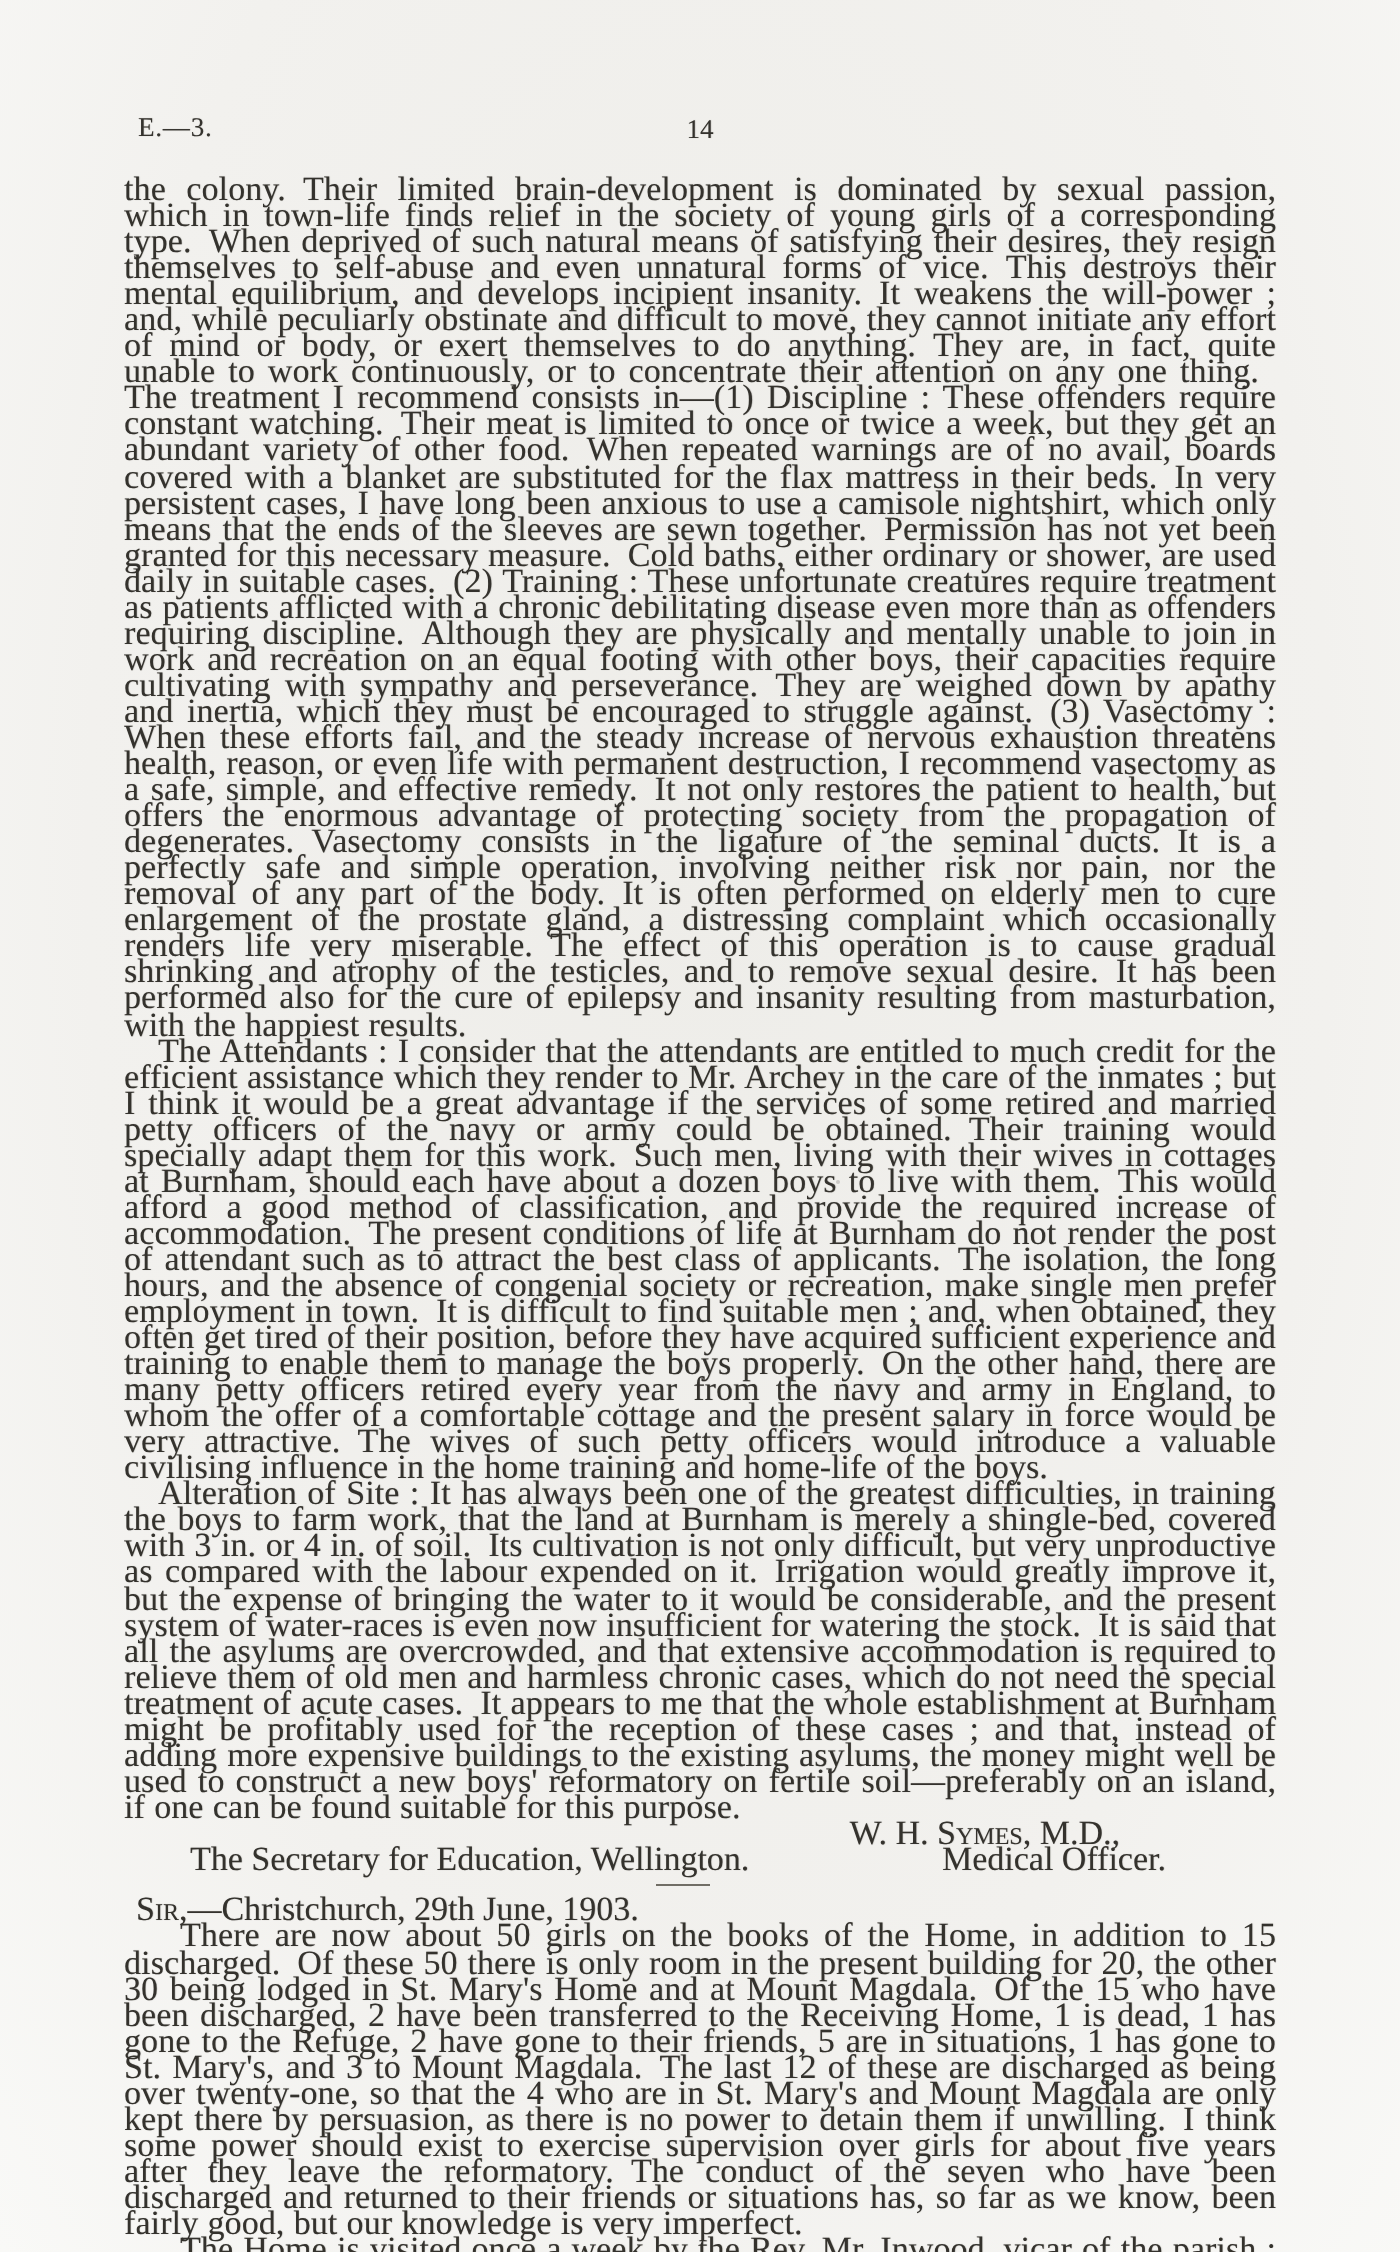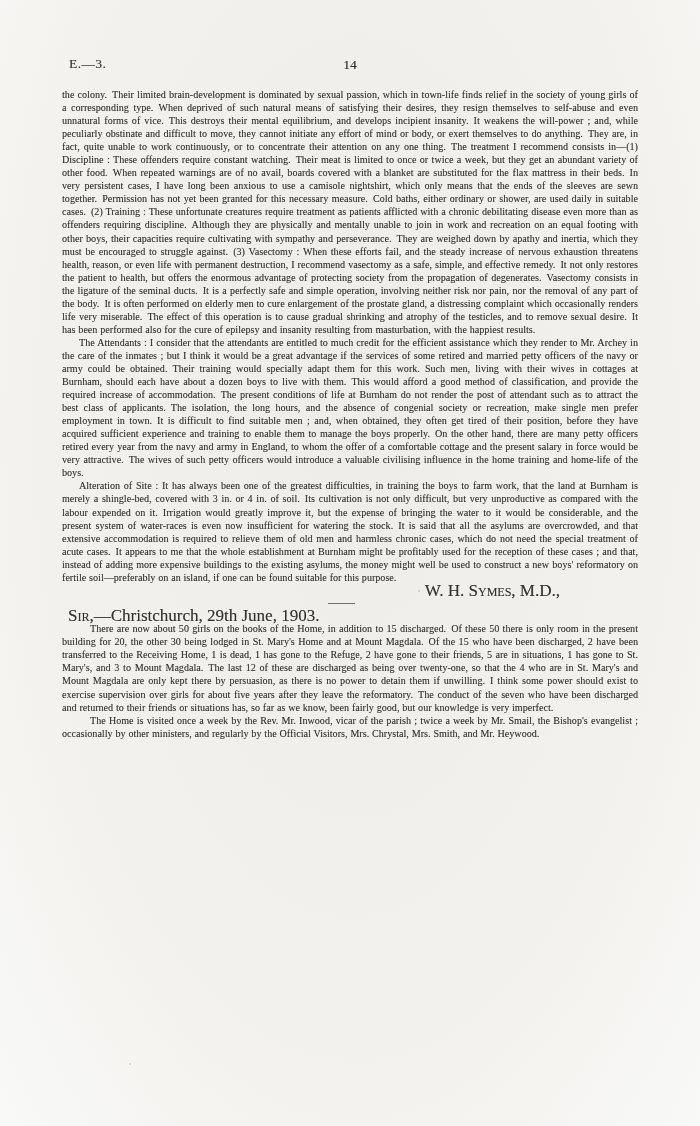--- a/index.html
+++ b/index.html
@@ -13,21 +13,21 @@
     overflow:hidden;
     text-shadow:0.2px 0.2px 0.45px rgba(52,50,45,0.38);
     padding-left:10px;
   }
   .content { position:absolute; left:62px; top:56px; width:576px; }
   .doc-header { position:relative; height:17px; font-size:13.5px; margin-bottom:15px; }
   .doc-ref { position:absolute; left:7px; top:0; letter-spacing:0.4px; }
   .page-num { position:absolute; left:0; right:0; top:1px; text-align:center; }
   p.body {
     margin:0;
-    font-size:10px;
+    font-size:17px;
     line-height:13.05px;
     text-align:justify;
     letter-spacing:0.05px;
     word-spacing:0.3px;
   }
   .indent-sm { text-indent:17px; }
   .indent-md { text-indent:28px; }
   .indent-lg { text-indent:50px; }
   .line { font-size:17px; line-height:13.05px; }
   .sig-name { text-align:right; padding-right:78px; }
@@ -54,20 +54,24 @@
       <span class="doc-ref">E.—3.</span>
       <span class="page-num">14</span>
     </div>
 
     <section>
       <p class="body">the colony. Their limited brain-development is dominated by sexual passion, which in town-life finds relief in the society of young girls of a corresponding type. When deprived of such natural means of satisfying their desires, they resign themselves to self-abuse and even unnatural forms of vice. This destroys their mental equilibrium, and develops incipient insanity. It weakens the will-power ; and, while peculiarly obstinate and difficult to move, they cannot initiate any effort of mind or body, or exert themselves to do anything. They are, in fact, quite unable to work continuously, or to concentrate their attention on any one thing. The treatment I recommend consists in—(1) Discipline : These offenders require constant watching. Their meat is limited to once or twice a week, but they get an abundant variety of other food. When repeated warnings are of no avail, boards covered with a blanket are substituted for the flax mattress in their beds. In very persistent cases, I have long been anxious to use a camisole nightshirt, which only means that the ends of the sleeves are sewn together. Permission has not yet been granted for this necessary measure. Cold baths, either ordinary or shower, are used daily in suitable cases. (2) Training : These unfortunate creatures require treatment as patients afflicted with a chronic debilitating disease even more than as offenders requiring discipline. Although they are physically and mentally unable to join in work and recreation on an equal footing with other boys, their capacities require cultivating with sympathy and perseverance. They are weighed down by apathy and inertia, which they must be encouraged to struggle against. (3) Vasectomy : When these efforts fail, and the steady increase of nervous exhaustion threatens health, reason, or even life with permanent destruction, I recommend vasectomy as a safe, simple, and effective remedy. It not only restores the patient to health, but offers the enormous advantage of protecting society from the propagation of degenerates. Vasectomy consists in the ligature of the seminal ducts. It is a perfectly safe and simple operation, involving neither risk nor pain, nor the removal of any part of the body. It is often performed on elderly men to cure enlargement of the prostate gland, a distressing complaint which occasionally renders life very miserable. The effect of this operation is to cause gradual shrinking and atrophy of the testicles, and to remove sexual desire. It has been performed also for the cure of epilepsy and insanity resulting from masturbation, with the happiest results.</p>
       <p class="body indent-sm">The Attendants : I consider that the attendants are entitled to much credit for the efficient assistance which they render to Mr. Archey in the care of the inmates ; but I think it would be a great advantage if the services of some retired and married petty officers of the navy or army could be obtained. Their training would specially adapt them for this work. Such men, living with their wives in cottages at Burnham, should each have about a dozen boys to live with them. This would afford a good method of classification, and provide the required increase of accommodation. The present conditions of life at Burnham do not render the post of attendant such as to attract the best class of applicants. The isolation, the long hours, and the absence of congenial society or recreation, make single men prefer employment in town. It is difficult to find suitable men ; and, when obtained, they often get tired of their position, before they have acquired sufficient experience and training to enable them to manage the boys properly. On the other hand, there are many petty officers retired every year from the navy and army in England, to whom the offer of a comfortable cottage and the present salary in force would be very attractive. The wives of such petty officers would introduce a valuable civilising influence in the home training and home-life of the boys.</p>
       <p class="body indent-sm">Alteration of Site : It has always been one of the greatest difficulties, in training the boys to farm work, that the land at Burnham is merely a shingle-bed, covered with 3 in. or 4 in. of soil. Its cultivation is not only difficult, but very unproductive as compared with the labour expended on it. Irrigation would greatly improve it, but the expense of bringing the water to it would be considerable, and the present system of water-races is even now insufficient for watering the stock. It is said that all the asylums are overcrowded, and that extensive accommodation is required to relieve them of old men and harmless chronic cases, which do not need the special treatment of acute cases. It appears to me that the whole establishment at Burnham might be profitably used for the reception of these cases ; and that, instead of adding more expensive buildings to the existing asylums, the money might well be used to construct a new boys' reformatory on fertile soil—preferably on an island, if one can be found suitable for this purpose.</p>
 
       <div class="line sig-name smallcaps">W. H. Symes, M.D.,</div>
+      <div class="line sig-row">
+        <span class="addressee">The Secretary for Education, Wellington.</span>
+        <span class="sig-title">Medical Officer.</span>
+      </div>
     </section>
 
     <div class="divider"></div>
 
     <section>
       <div class="line salutation-row">
         <span class="salutation smallcaps">Sir,—</span>
         <span class="dateline">Christchurch, 29th June, 1903.</span>
       </div>
       <p class="body indent-md">There are now about 50 girls on the books of the Home, in addition to 15 discharged. Of these 50 there is only room in the present building for 20, the other 30 being lodged in St. Mary's Home and at Mount Magdala. Of the 15 who have been discharged, 2 have been transferred to the Receiving Home, 1 is dead, 1 has gone to the Refuge, 2 have gone to their friends, 5 are in situations, 1 has gone to St. Mary's, and 3 to Mount Magdala. The last 12 of these are discharged as being over twenty-one, so that the 4 who are in St. Mary's and Mount Magdala are only kept there by persuasion, as there is no power to detain them if unwilling. I think some power should exist to exercise supervision over girls for about five years after they leave the reformatory. The conduct of the seven who have been discharged and returned to their friends or situations has, so far as we know, been fairly good, but our knowledge is very imperfect.</p>

